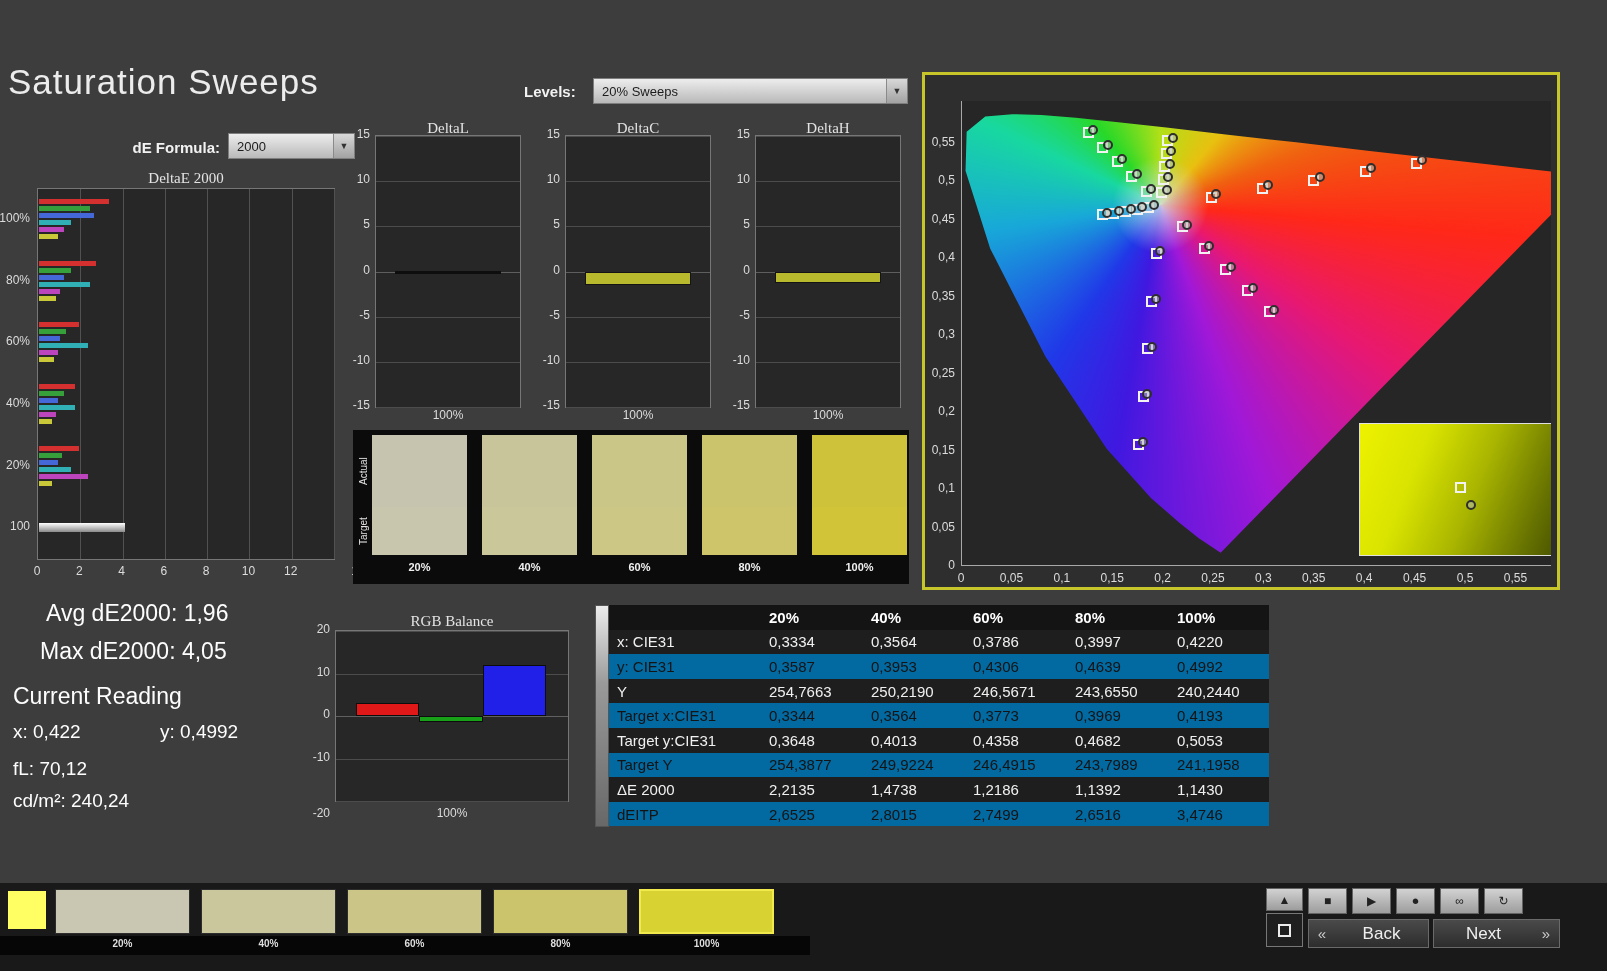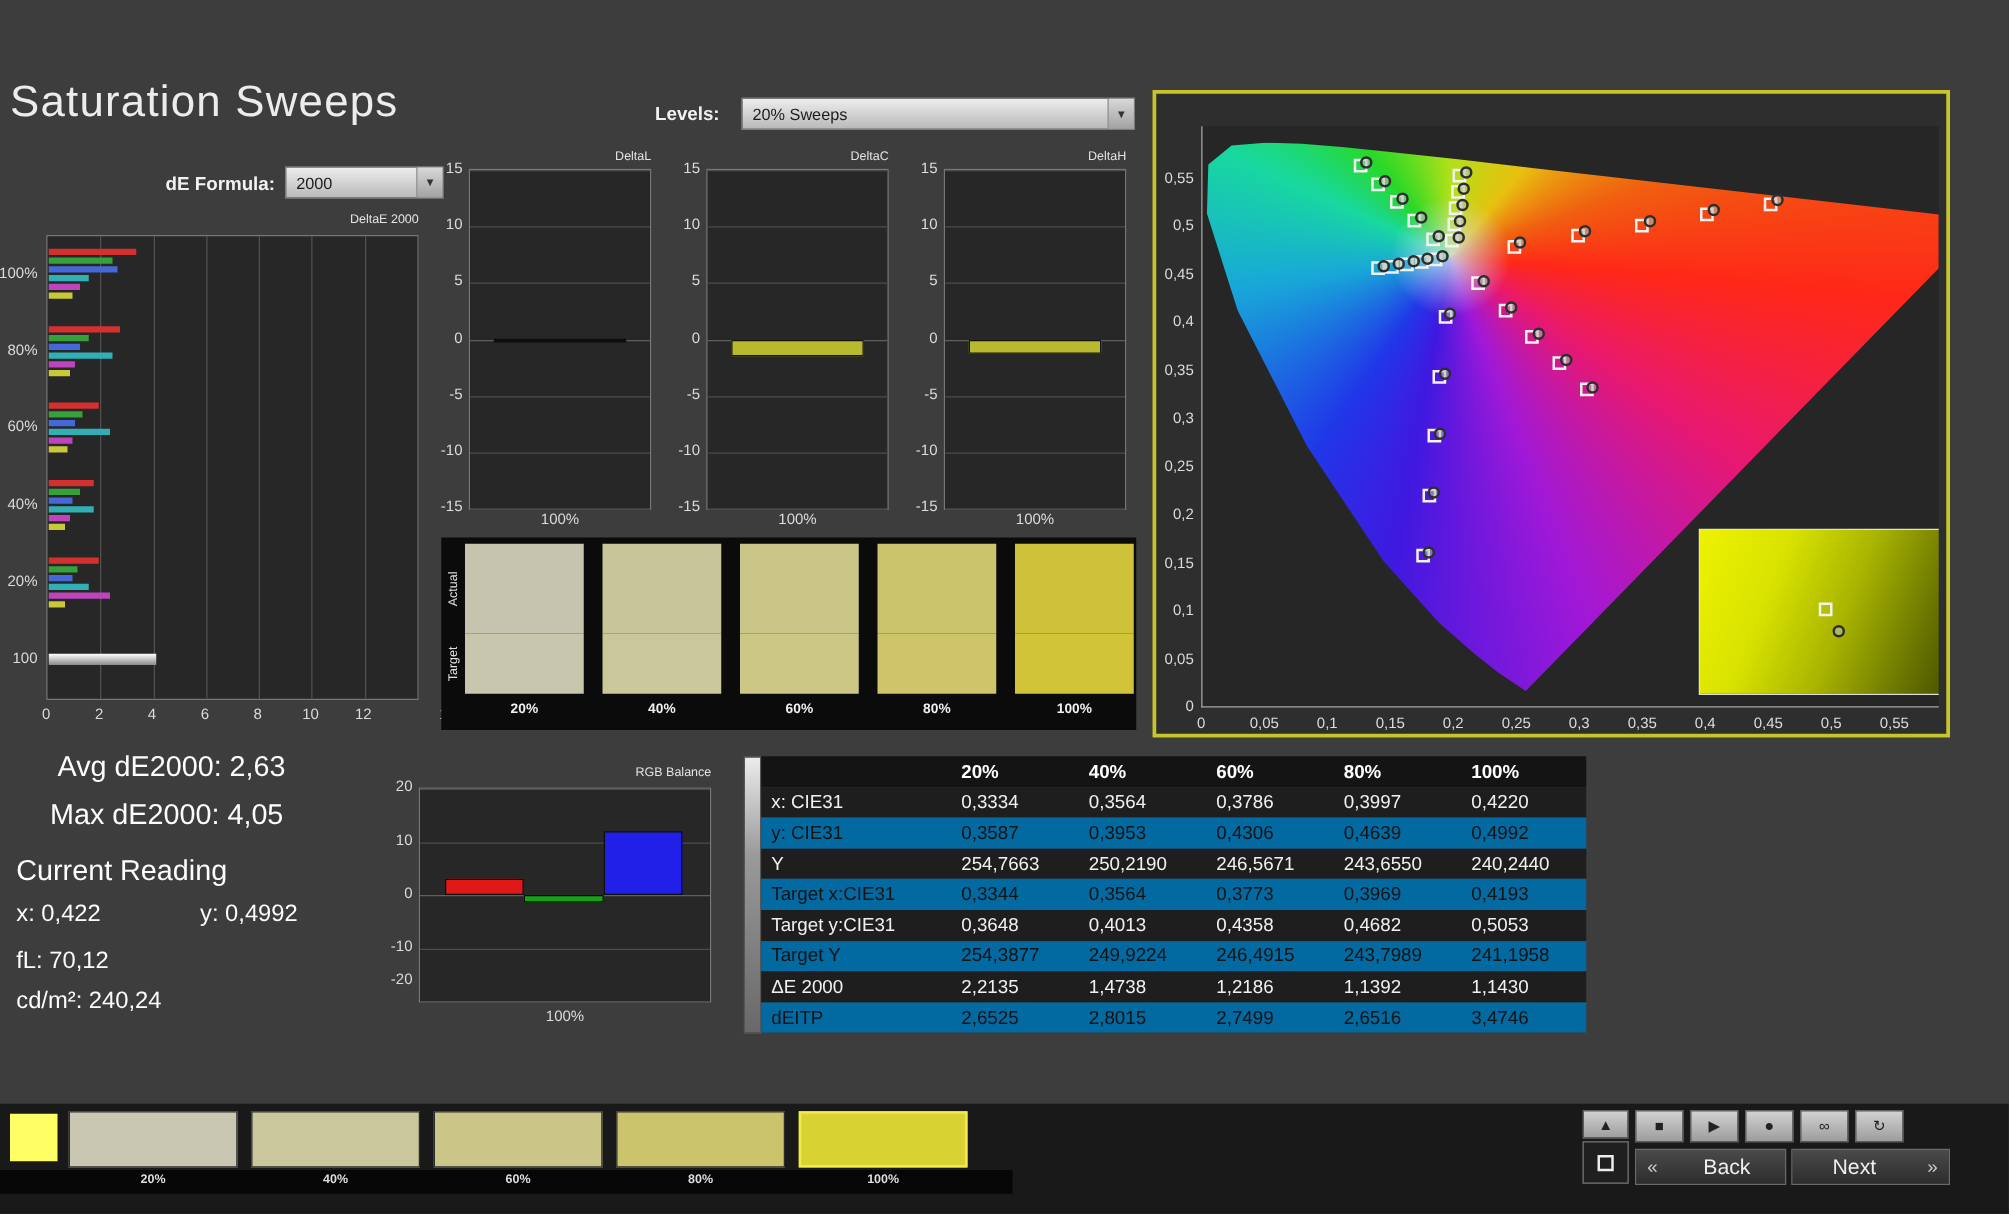--- a/index.html
+++ b/index.html
@@ -1,18 +1,18 @@
 <!DOCTYPE html>
 <html><head>
 <meta charset="utf-8">
 <style>
   *{margin:0;padding:0;box-sizing:border-box;font-family:"Liberation Sans",sans-serif;}
   html,body{width:1607px;height:971px;background:#3d3d3d;overflow:hidden;}
   #app{position:absolute;width:1607px;height:971px;background:#3d3d3d;}
-  .chart-title{position:absolute;text-align:right;font-size:10px;color:#e3e3e3;}
+  .chart-title{position:absolute;text-align:center;font-size:15px;color:#e3e3e3;font-family:Liberation Serif, serif;}
   .plot{position:absolute;background:#272727;border:1px solid #767676;}
   .vline{position:absolute;top:0;bottom:0;width:1px;background:#515151;}
   .hline{position:absolute;left:0;right:0;height:1px;background:#515151;}
   .tick{position:absolute;font-size:12px;color:#dcdcdc;white-space:nowrap;}
   .tick-col{position:absolute;}
   .hbar{position:absolute;}
   .bar{position:absolute;}
   .zerobar{position:absolute;}
 
   #page-title{position:absolute;left:8px;top:62px;font-size:35px;color:#ececec;letter-spacing:1px;}
@@ -348,35 +348,35 @@
         <div class="tick" style="left: 232px; width: 40px; text-align: center;">0,25</div>
         <div class="tick" style="left: 282.4px; width: 40px; text-align: center;">0,3</div>
         <div class="tick" style="left: 332.8px; width: 40px; text-align: center;">0,35</div>
         <div class="tick" style="left: 383.2px; width: 40px; text-align: center;">0,4</div>
         <div class="tick" style="left: 433.6px; width: 40px; text-align: center;">0,45</div>
         <div class="tick" style="left: 484px; width: 40px; text-align: center;">0,5</div>
         <div class="tick" style="left: 534.4px; width: 40px; text-align: center;">0,55</div>
       </div>
   </div>
 
-  <div class="stat" style="left:46px;top:600px;font-size:23px;">Avg dE2000: 2,63</div>
+  <div class="stat" style="left:46px;top:600px;font-size:23px;">Avg dE2000: 1,96</div>
   <div class="stat" style="left:40px;top:638px;font-size:23px;">Max dE2000: 4,05</div>
   <div class="stat" style="left:13px;top:683px;font-size:23px;">Current Reading</div>
   <div class="stat" style="left:13px;top:721px;font-size:19px;">x: 0,422</div>
   <div class="stat" style="left:160px;top:721px;font-size:19px;">y: 0,4992</div>
   <div class="stat" style="left:13px;top:758px;font-size:19px;">fL: 70,12</div>
   <div class="stat" style="left:13px;top:790px;font-size:19px;">cd/m²: 240,24</div>
 
   <div class="chart-title" style="left:335px;top:613px;width:234px;">RGB Balance</div>
   <div class="tick-col" id="rgb-yticks" style="left:301px;top:630px;width:32px;height:172px;">
       <div class="tick" style="right: 3px; top: -8px;">20</div>
       <div class="tick" style="right: 3px; top: 34.5px;">10</div>
       <div class="tick" style="right: 3px; top: 77px;">0</div>
       <div class="tick" style="right: 3px; top: 119.5px;">-10</div>
-      <div class="tick" style="right: 3px; top: 146px;">-20</div>
+      <div class="tick" style="right: 3px; top: 176px;">-20</div>
     </div>
   <div class="plot" id="rgb-plot" style="left:335px;top:630px;width:234px;height:172px;">
       <div class="hline" style="top: 0px; background: rgb(76, 76, 76);"></div>
       <div class="hline" style="top: 42.5px; background: rgb(76, 76, 76);"></div>
       <div class="hline" style="top: 85px; background: rgb(96, 96, 96);"></div>
       <div class="hline" style="top: 127.5px; background: rgb(76, 76, 76);"></div>
       <div class="hline" style="top: 170px; background: rgb(76, 76, 76);"></div>
       <div class="bar" style="left: 20px; width: 63.3333px; top: 72.25px; height: 12.75px; background: rgb(224, 24, 24); border: 1px solid rgb(13, 13, 13);"></div>
       <div class="bar" style="left: 83.3333px; width: 63.3333px; top: 85px; height: 6.375px; background: rgb(24, 160, 24); border: 1px solid rgb(13, 13, 13);"></div>
       <div class="bar" style="left: 146.667px; width: 63.3333px; top: 34px; height: 51px; background: rgb(32, 32, 232); border: 1px solid rgb(13, 13, 13);"></div>

